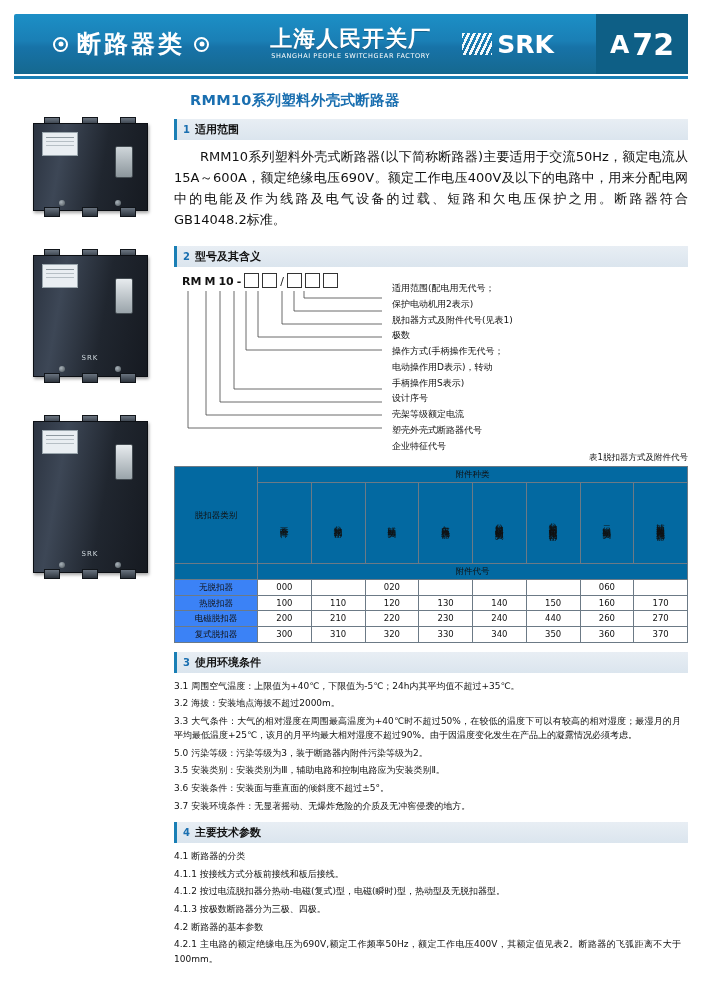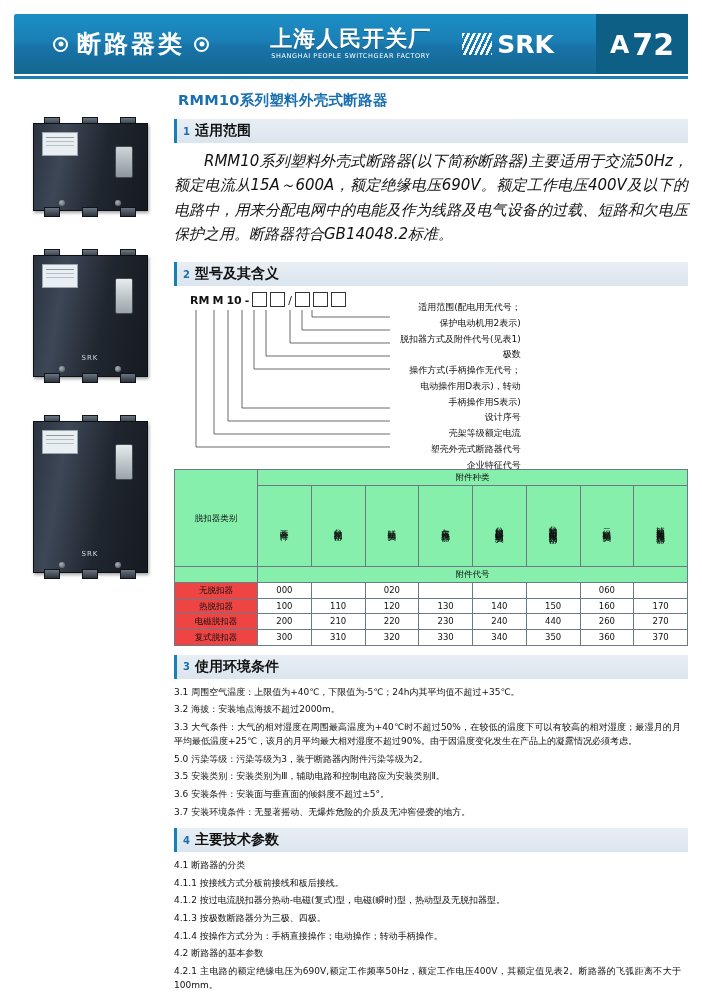--- a/index.html
+++ b/index.html
@@ -141,44 +141,44 @@
   }
   .ph-top-term{top:-6px;}
   .ph-bot-term{bottom:-6px;}
   .ph-top-term i,.ph-bot-term i{
     width:14px;height:8px;background:linear-gradient(180deg,#6a7480,#2d343d);
     border:1px solid #11151a;display:block;
   }
 
   
   .prod-title{
-    color:#1a6fb0;font-size:14.5px;font-weight:bold;margin:2px 0 9px 4px;
+    color:#1a6fb0;font-size:14.5px;font-weight:bold;margin:2px 0 9px 16px;
     letter-spacing:.3px;
   }
   .sec{
     display:flex;align-items:center;gap:5px;
     background:linear-gradient(to bottom,#e8eef4,#dbe5ee);
     border-left:3px solid #1a7fb5;
     padding:3px 6px;margin:9px 0 6px 0;
   }
   .sec .num{
     color:#1a6fb0;font-weight:bold;font-size:10px;
   }
   .sec .txt{
-    font-weight:bold;font-size:14px;color:#111;
+    font-weight:bold;font-size:11px;color:#111;
   }
 
   p.para{
-    margin:0 0 16px 0;line-height:1.62;font-size:15px;text-align:justify;font-style:italic;
+    margin:0 0 16px 0;line-height:1.62;font-size:13px;text-align:justify;
   }
   p.indent{text-indent:2em;}
 
   
   .model{
-    position:relative;height:175px;margin:4px 0 2px 8px;font-size:9px;text-align:right;
+    position:relative;height:175px;margin:4px 0 2px 0;font-size:9px;
   }
   .model-code{
     position:absolute;left:8px;top:0;display:flex;align-items:flex-end;gap:3px;
     font-size:11px;
   }
   .model-code .ch{font-weight:bold;}
   .box{
     display:inline-block;width:13px;height:13px;border:1px solid #333;
   }
   .leaders{position:absolute;left:0;top:0;width:100%;height:100%;}
@@ -191,27 +191,27 @@
   .tbl-cap{
     text-align:right;font-size:8.5px;margin:4px 0 2px 0;
   }
   table.t{
     width:100%;border-collapse:collapse;font-size:8.5px;
   }
   table.t th,table.t td{
     border:1px solid #6c7a86;text-align:center;padding:2px 1px;
     line-height:1.25;
   }
-  table.t th{background:#86efac;font-weight:normal;}
+  table.t th{background:#0369a1;font-weight:normal;}
   .vhead{
     writing-mode:vertical-rl;text-orientation:upright;
     letter-spacing:1px;line-height:1.05;margin:0 auto;display:inline-block;
     height:74px;
   }
-  .rowhead{background:#ef4444;}
+  .rowhead{background:#3b82f6;}
   .list{margin:0;padding:0;}
   .list p{margin:0 7px 3px 0;line-height:1.62;font-size:9px;text-align:justify;}
 </style>
 </head>
 <body>
 
 <div class="page">
 
   <div class="header">
     <div class="hdr-left">
@@ -367,20 +367,21 @@
           <div>操作方式(手柄操作无代号；</div>
           <div>电动操作用D表示)，转动</div>
           <div>手柄操作用S表示)</div>
           <div>设计序号</div>
           <div>壳架等级额定电流</div>
           <div>塑壳外壳式断路器代号</div>
           <div>企业特征代号</div>
         </div>
       </div>
 
+      <div class="tbl-cap">表1脱扣器方式及附件代号</div>
 
       <table class="t">
         <tbody>
             <tr>
           <th rowspan="2" style="width:80px;">脱扣器类别</th>
           <th colspan="8">附件种类</th>
         </tr>
         <tr>
           <th><span class="vhead">不带附件</span></th>
           <th><span class="vhead">分励脱扣器</span></th>
@@ -459,20 +460,19 @@
 
       <div class="sec">
         <span class="num">4</span>
         <span class="txt">主要技术参数</span>
       </div>
       <div class="list">
         <p>4.1 断路器的分类</p>
         <p>4.1.1 按接线方式分板前接线和板后接线。</p>
         <p>4.1.2 按过电流脱扣器分热动-电磁(复式)型，电磁(瞬时)型，热动型及无脱扣器型。</p>
         <p>4.1.3 按极数断路器分为三极、四极。</p>
-        <p>4.1.4 按操作方式分为：手柄直接操作；电动操作；转动手柄操作。</p>
         <p>4.2 断路器的基本参数</p>
         <p>4.2.1 主电路的额定绝缘电压为690V,额定工作频率50Hz，额定工作电压400V，其额定值见表2。断路器的飞弧距离不大于100mm。</p>
       </div>
 
     </div>
   </div>
 </div>
 
 </body></html>

